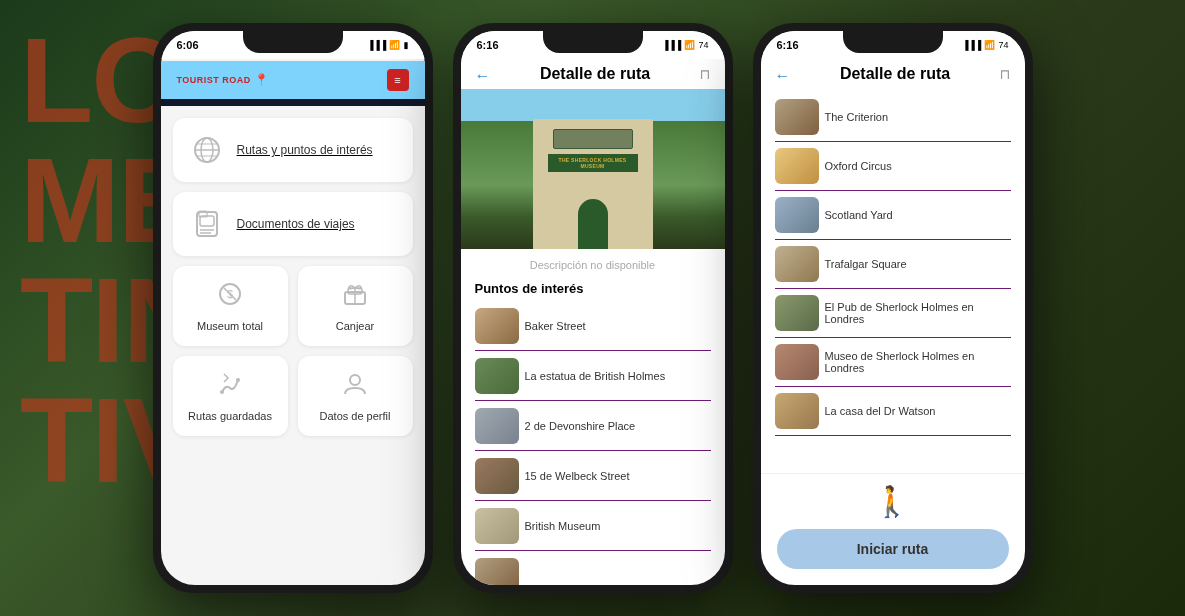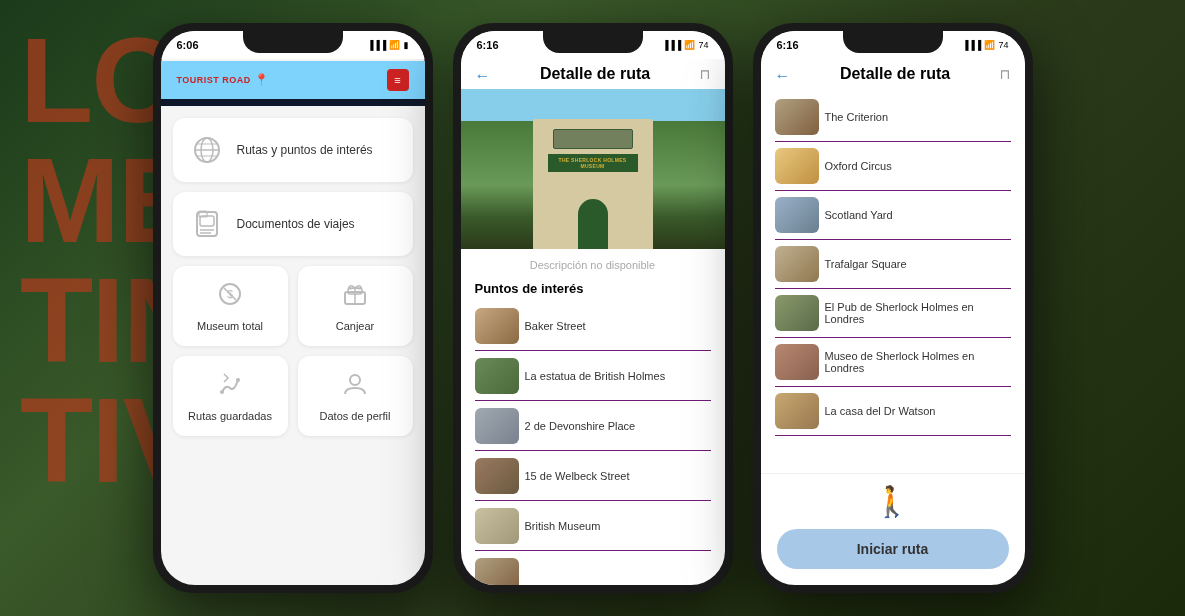--- a/index.html
+++ b/index.html
@@ -155,20 +155,21 @@
     }
 
     .menu-item-full {
       background: white;
       border-radius: 12px;
       padding: 14px 16px;
       display: flex;
       align-items: center;
       gap: 12px;
       box-shadow: 0 1px 4px rgba(0,0,0,0.08);
+      text-decoration: underline;
     }
     .menu-item-icon {
       width: 36px;
       height: 36px;
       display: flex;
       align-items: center;
       justify-content: center;
     }
     .menu-item-label {
       font-size: 12px;

